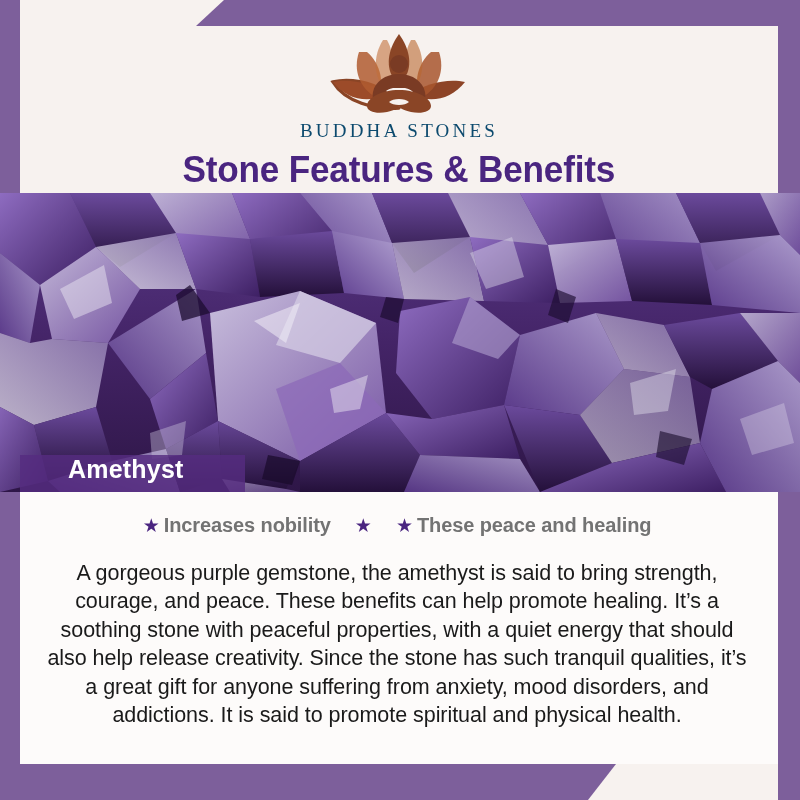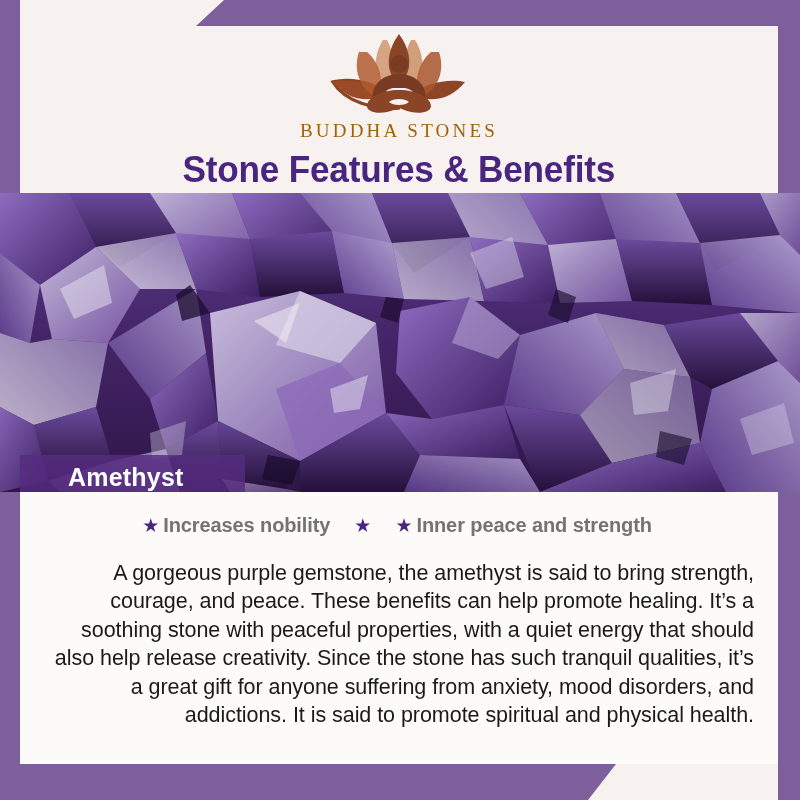--- a/index.html
+++ b/index.html
@@ -87,21 +87,21 @@
   .logo-mark {
     width: 168px;
     height: 88px;
     display: block;
   }
   .logo-wordmark {
     margin-top: 2px;
     font-family: "Liberation Serif", serif;
     font-size: 19px;
     letter-spacing: 3.2px;
-    color: #a16207;
+    color: #0c4a6e;
     white-space: nowrap;
   }
 
   .poster-title {
     margin-top: 7px;
     font-family: "Liberation Sans Narrow", "Liberation Sans", sans-serif;
     font-weight: bold;
     font-size: 37px;
     letter-spacing: -0.2px;
     color: #4a2580;
@@ -129,21 +129,21 @@
   
   .stone-banner {
     position: absolute;
     top: 455px;
     left: 20px;
     width: 225px;
     height: 37px;
     background: rgba(86, 44, 128, 0.82);
     z-index: 6;
     display: flex;
-    align-items: flex-end;
+    align-items: flex-start;
   }
   .stone-banner-label {
     margin-left: 48px;
     font-family: "Liberation Sans Narrow", "Liberation Sans", sans-serif;
     font-weight: bold;
     font-size: 25px;
     color: #ffffff;
     letter-spacing: 0.2px;
     white-space: nowrap;
   }
@@ -185,21 +185,21 @@
     font-size: 20px;
     color: #737373;
     letter-spacing: -0.1px;
   }
 
   .description {
     font-family: "Liberation Sans Narrow", "Liberation Sans", sans-serif;
     font-size: 21.5px;
     line-height: 1.33;
     color: #1a1a1a;
-    text-align: right;
+    text-align: center;
     letter-spacing: -0.05px;
   }
 </style>
 </head>
 <body>
 
 <div class="poster">
 
   <div class="frame-band frame-top"></div>
   <div class="frame-band frame-right"></div>
@@ -353,20 +353,20 @@
     <div class="features-row">
       <div class="feature-item">
         <span class="feature-star">★</span>
         <span class="feature-label">Increases nobility</span>
       </div>
       <div class="feature-item">
         <span class="feature-star">★</span>
       </div>
       <div class="feature-item">
         <span class="feature-star">★</span>
-        <span class="feature-label">Inner peace and strength</span>
+        <span class="feature-label">These peace and healing</span>
       </div>
     </div>
 
     <p class="description">A gorgeous purple gemstone, the amethyst is said to bring strength, courage, and peace. These benefits can help promote healing. It’s a soothing stone with peaceful properties, with a quiet energy that should also help release creativity. Since the stone has such tranquil qualities, it’s a great gift for anyone suffering from anxiety, mood disorders, and addictions. It is said to promote spiritual and physical health.</p>
   </div>
 
 </div>
 
 </body></html>

